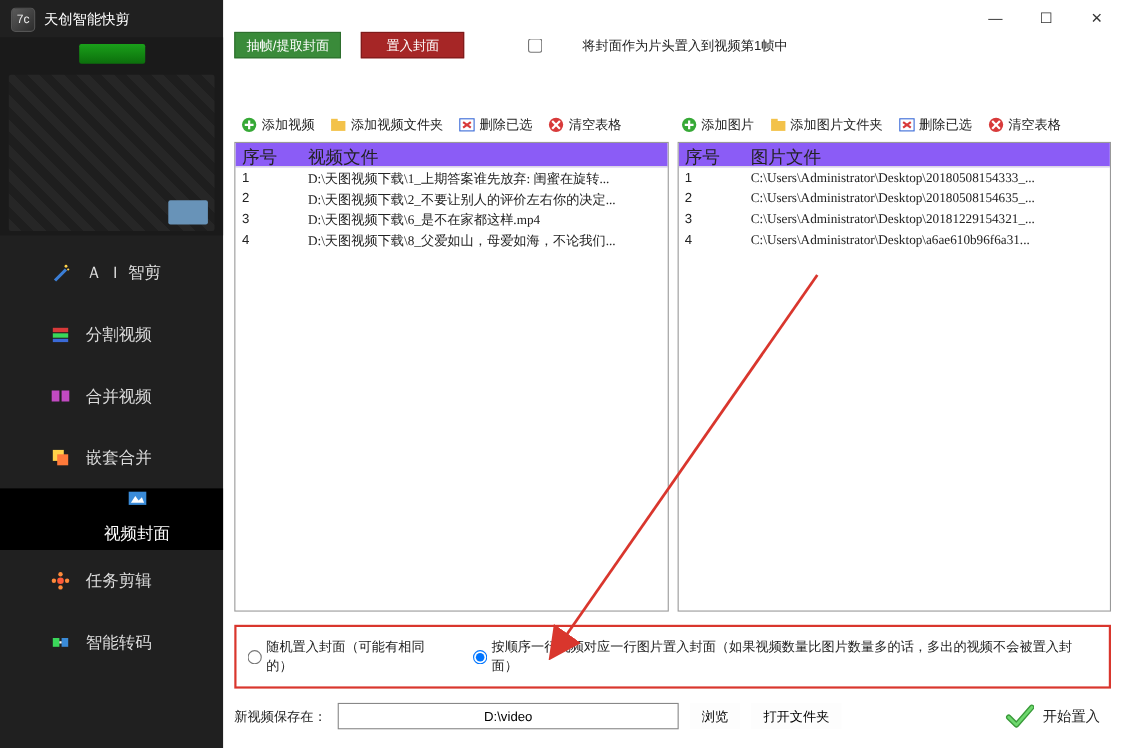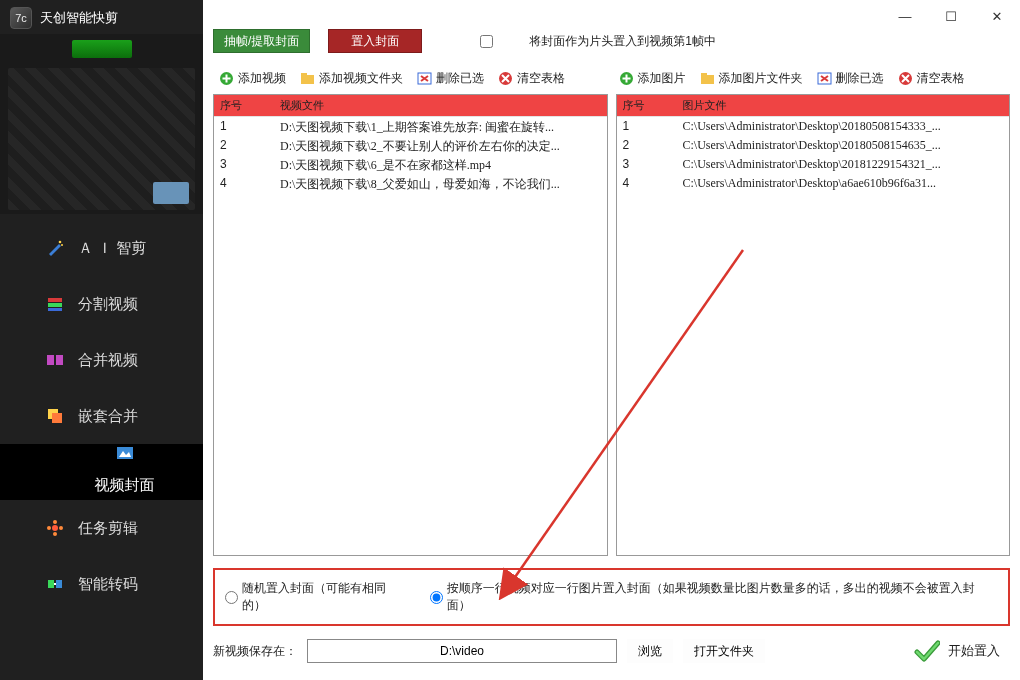--- a/index.html
+++ b/index.html
@@ -22,27 +22,27 @@
   
   .main { flex:1; height:680px; background:#fff; display:flex; flex-direction:column; position:relative; }
   .window-controls { position:absolute; top:0; right:0; height:32px; display:flex; }
   .win-btn { width:46px; height:32px; display:flex; align-items:center; justify-content:center; color:#333; font-size:13px; }
   .content { padding: 28px 10px 0 10px; flex:1; display:flex; flex-direction:column; }
   .topbar { display:flex; align-items:center; gap:18px; height:26px; margin-bottom:10px;}
   .btn-green { background:#3a8b3a; border:1px solid #2e6e2e; color:#fff; height:24px; padding:0 10px; font-size:12px; cursor:pointer;}
   .btn-red   { background:#a62626; border:1px solid #7d1b1b; color:#fff; height:24px; padding:0 22px; font-size:12px; cursor:pointer;}
   .chk { display:flex; align-items:center; gap:4px; font-size:12px; color:#222;}
   .chk input{width:13px;height:13px;}
-  .toolbar-row { display:flex; gap:2px; margin-bottom:2px;}
+  .toolbar-row { display:flex; gap:2px; margin-bottom:2px;margin-top:35px;}
   .toolbar-group { flex:1; display:flex; align-items:center; gap:6px; height:28px; padding:0 4px 0 2px;}
   .tool-item { display:flex; align-items:center; gap:4px; font-size:12px; color:#222; cursor:pointer; padding:2px 4px;}
   .ico { width:15px; height:15px; display:inline-flex; align-items:center; justify-content:center;}
   .tables { display:flex; gap:8px; flex:1; min-height:0;}
   .table-pane { flex:1; border:1px solid #999; background:#fff; overflow:hidden; display:flex; flex-direction:column;}
-  .thead { display:flex; height:22px; background:#ef4444; border-bottom:1px solid #e4e4e4; font-size:11px; color:#222;}
+  .thead { display:flex; height:22px; background:#8b5cf6; border-bottom:1px solid #e4e4e4; font-size:16px; color:#222;}
   .th-idx { width:60px; padding:3px 6px;}
   .th-file { flex:1; padding:3px 6px;}
   .tbody { flex:1; overflow:hidden;}
   .trow { display:flex; height:19px; font-size:12px; color:#222;}
   .td-idx { width:60px; padding:2px 6px;}
   .td-file{ flex:1; padding:2px 6px; white-space:nowrap; overflow:hidden; text-overflow:ellipsis; font-family: Liberation Serif, serif;}
   .option-box { border:2px solid #d9362d; margin:12px 0 10px 0; padding:10px 10px; display:flex; align-items:center; gap:20px; font-size:12px; color:#222;}
   .radio { display:flex; align-items:center; gap:4px;}
   .radio input{width:13px;height:13px;}
   .bottom-row { display:flex; align-items:center; gap:10px; padding:0 0 14px 0; font-size:12px; color:#222;}

